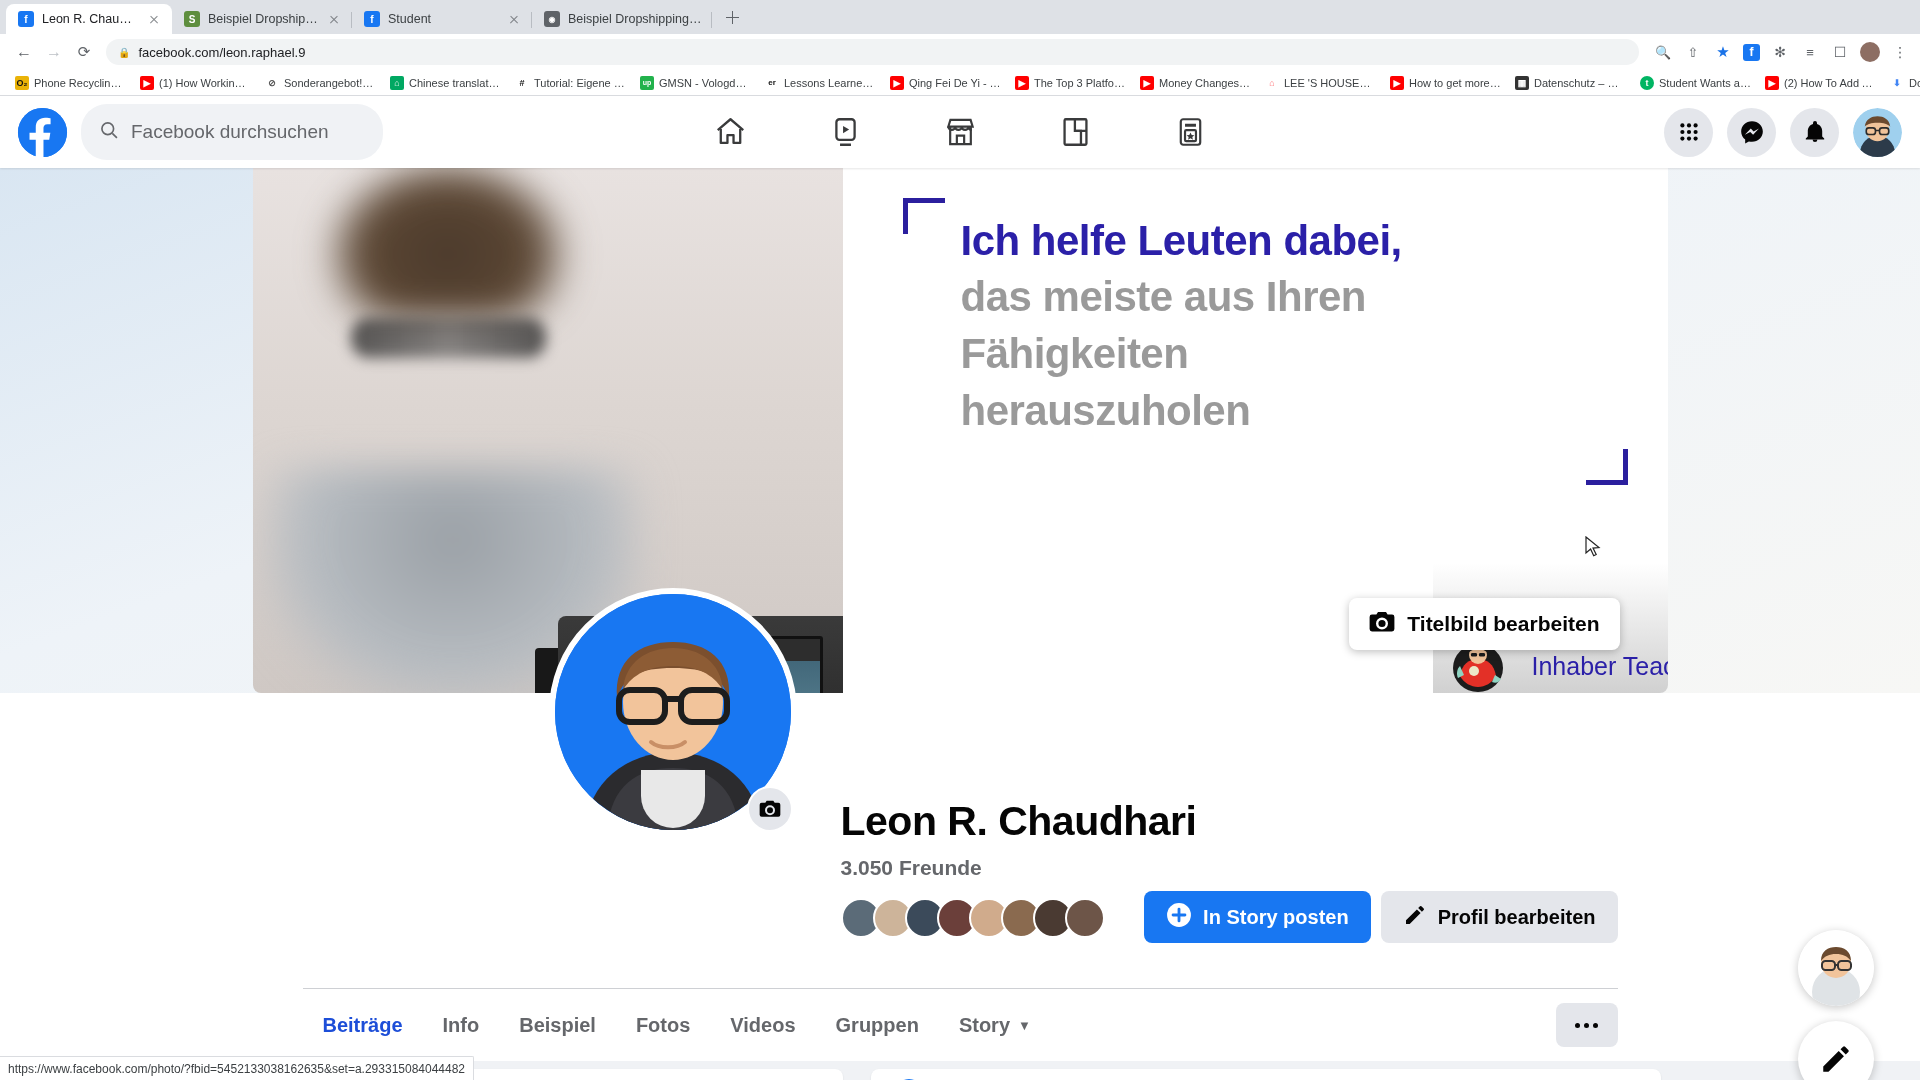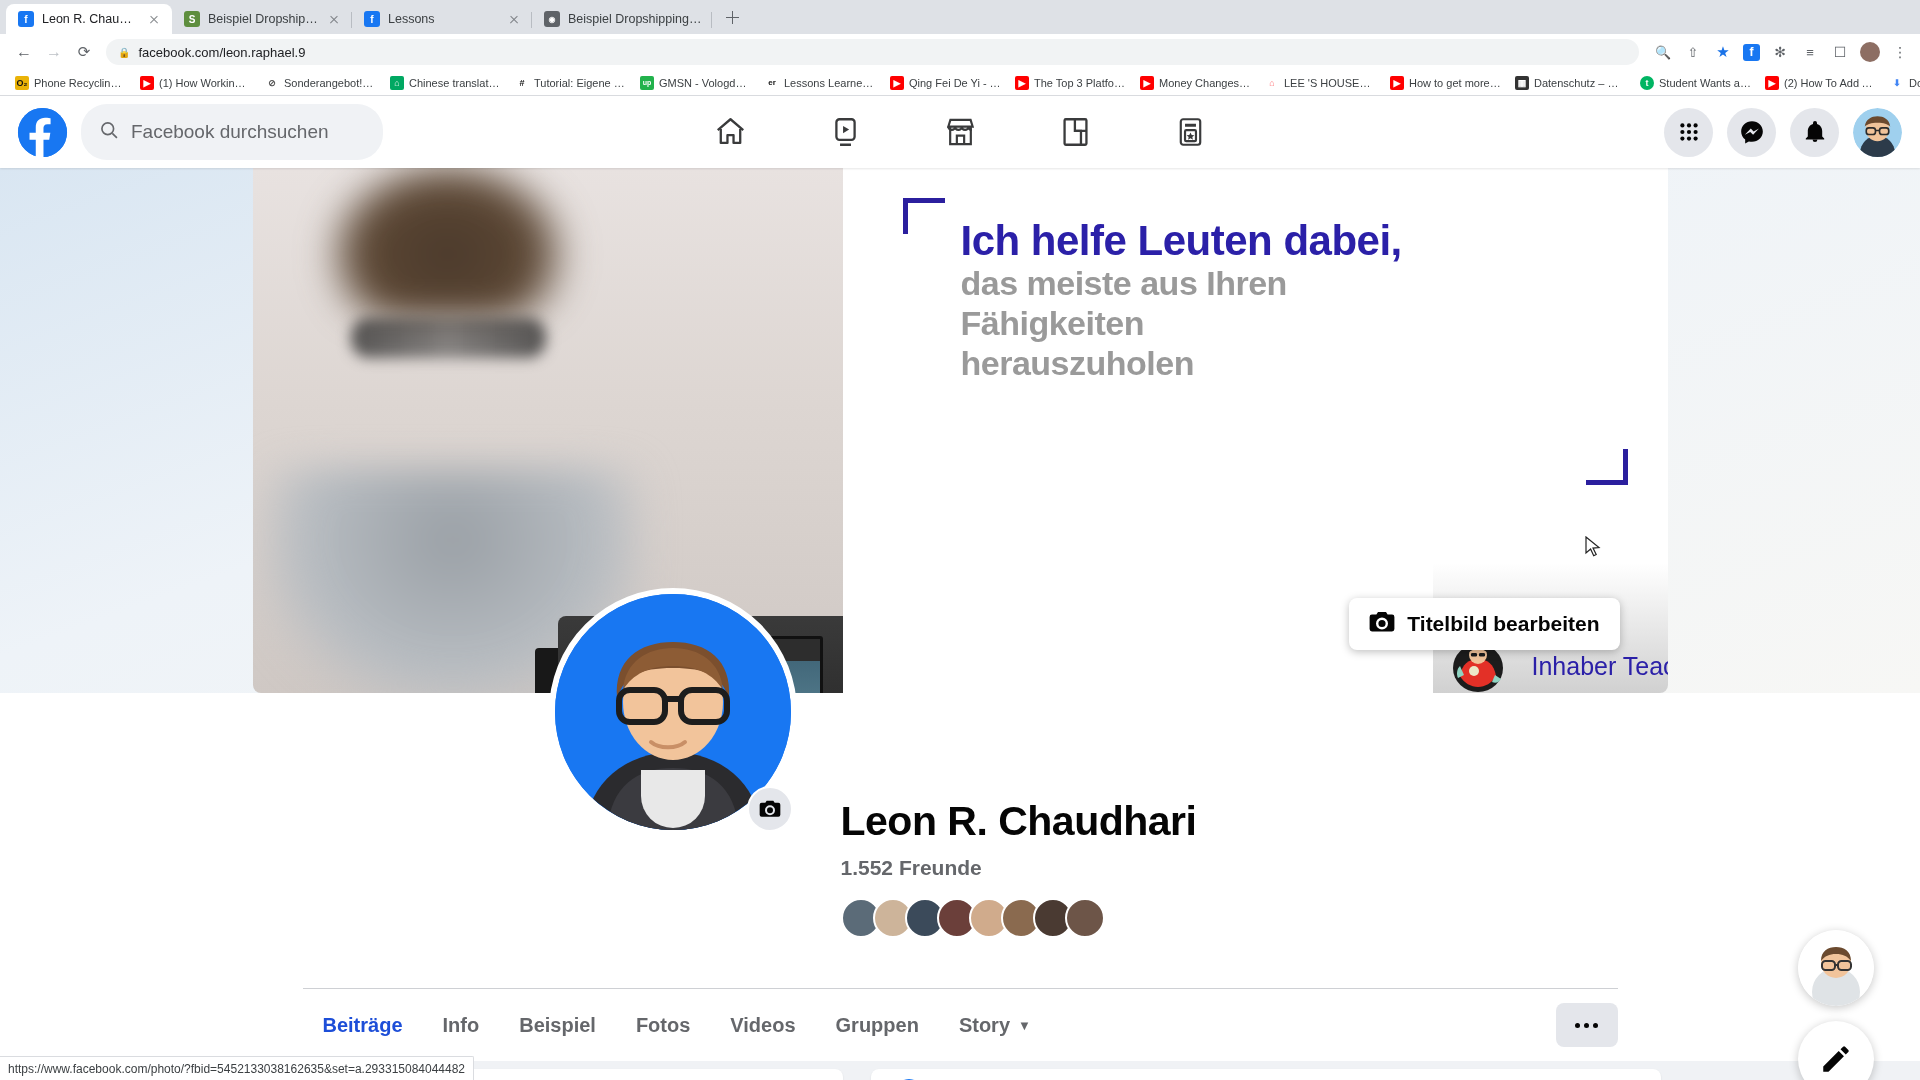--- a/index.html
+++ b/index.html
@@ -135,21 +135,21 @@
 
   .cover-right {
     position:absolute; left:590px; top:0; right:0; bottom:0; background:#fff;
   }
   .mark-tl { position:absolute; left:60px; top:30px; width:42px; height:36px;
     border-left:5px solid #2b1f9e; border-top:5px solid #2b1f9e; }
   .mark-br { position:absolute; right:40px; bottom:208px; width:42px; height:36px;
     border-right:5px solid #2b1f9e; border-bottom:5px solid #2b1f9e; }
   .cover-text { position:absolute; left:118px; top:50px; width:660px; }
   .ct1 { font-size:42px; font-weight:bold; color:#2b20a8; line-height:1.1; letter-spacing:-0.5px;}
-  .ct2 { font-size:34px; font-weight:bold; color:#9a9a9a; line-height:1.17; letter-spacing:-0.5px; margin-top:0;}
+  .ct2 { font-size:42px; font-weight:bold; color:#9a9a9a; line-height:1.17; letter-spacing:-0.5px; margin-top:8px;}
   .cover-badges { position:absolute; left:1195px; top:468px; }
   .badge-row { display:flex; align-items:center; gap:24px; margin-bottom: 38px;}
   .badge-ico { width:60px;height:60px; flex:none; border-radius:4px; display:flex; align-items:center; justify-content:center; overflow:hidden;}
   .badge-txt { font-size:25px; color:#2b20a8; white-space:nowrap;}
   .cover-fade { position:absolute; left:590px; right:0; bottom:0; height:130px;
     background: linear-gradient(180deg, rgba(255,255,255,0), rgba(170,170,170,.55));}
 
   .btn-cover-edit {
     position:absolute; right:48px; bottom:43px; height:52px; background:#fff;
     border-radius:8px; display:flex; align-items:center; gap:12px; padding:0 20px;
@@ -229,21 +229,21 @@
       <span class="title">Leon R. Chaudhari | Facebook</span>
       <span class="tabclose"></span>
     </div>
     <div class="tab" style="width:180px">
       <span class="favicon" style="background:#5e8e3e">S</span>
       <span class="title">Beispiel Dropshipping Store · F</span>
       <span class="tabclose"></span>
     </div>
     <div class="tab" style="width:180px">
       <span class="favicon" style="background:#1877f2">f</span>
-      <span class="title">Lessons</span>
+      <span class="title">Student</span>
       <span class="tabclose"></span>
     </div>
     <div class="tab" style="width:180px">
       <span class="favicon" style="background:#5f6368;font-size:8px">◉</span>
       <span class="title">Beispiel Dropshipping Store</span>
     </div>
     <div class="newtab"></div>
   </div>
 
   <div class="toolbar">
@@ -516,33 +516,52 @@
           <path d="M96 148c8 7 26 7 34 0" fill="none" stroke="#c98f66" stroke-width="4" stroke-linecap="round"></path>
         </svg>
       </div>
       <div class="pfp-cam">
         <svg width="22" height="20" viewBox="0 0 26 24" fill="#050505">
             <path d="M9 2l-1.6 2.6H3A2.4 2.4 0 0 0 .6 7v12A2.4 2.4 0 0 0 3 21.4h20A2.4 2.4 0 0 0 25.4 19V7A2.4 2.4 0 0 0 23 4.6h-4.4L17 2zm4 5.5a6 6 0 1 1 0 12 6 6 0 0 1 0-12zm0 2.4a3.6 3.6 0 1 0 0 7.2 3.6 3.6 0 0 0 0-7.2z"></path>
           </svg>
       </div>
 
       <div class="pname">Leon R. Chaudhari</div>
-      <div class="pfriends">1.552 Freunde</div>
+      <div class="pfriends">3.050 Freunde</div>
 
       <div class="friend-faces">
         <span class="ff" style="background:#5b6b78"></span>
         <span class="ff" style="background:#cdb49a"></span>
         <span class="ff" style="background:#3b4a5a"></span>
         <span class="ff" style="background:#6b3f3a"></span>
         <span class="ff" style="background:#d0ab8c"></span>
         <span class="ff" style="background:#8a6a4f"></span>
         <span class="ff" style="background:#4a3a32"></span>
         <span class="ff" style="background:#6d5548"></span>
       </div>
 
+      <div class="pactions">
+        <button class="btn-primary">
+          <span>
+            <svg width="26" height="26" viewBox="0 0 24 24">
+                <circle cx="12" cy="12" r="11" fill="#fff"></circle>
+                <path d="M12 6.5v11M6.5 12h11" stroke="#1877f2" stroke-width="2.6" stroke-linecap="round"></path>
+              </svg>
+          </span>
+          <span>In Story posten</span>
+        </button>
+        <button class="btn-secondary">
+          <span>
+            <svg width="24" height="24" viewBox="0 0 24 24" fill="#050505">
+                <path d="M3 17.3V21h3.7L17.6 10.1l-3.7-3.7zM20.7 7a1 1 0 0 0 0-1.4l-2.3-2.3a1 1 0 0 0-1.4 0l-1.8 1.8 3.7 3.7z"></path>
+              </svg>
+          </span>
+          <span>Profil bearbeiten</span>
+        </button>
+      </div>
     </div>
 
     <div class="divider"></div>
 
     <div class="tabs-row">
       <div class="ptab active">
           <span>Beiträge</span>
         </div>
       <div class="ptab">
           <span>Info</span>

